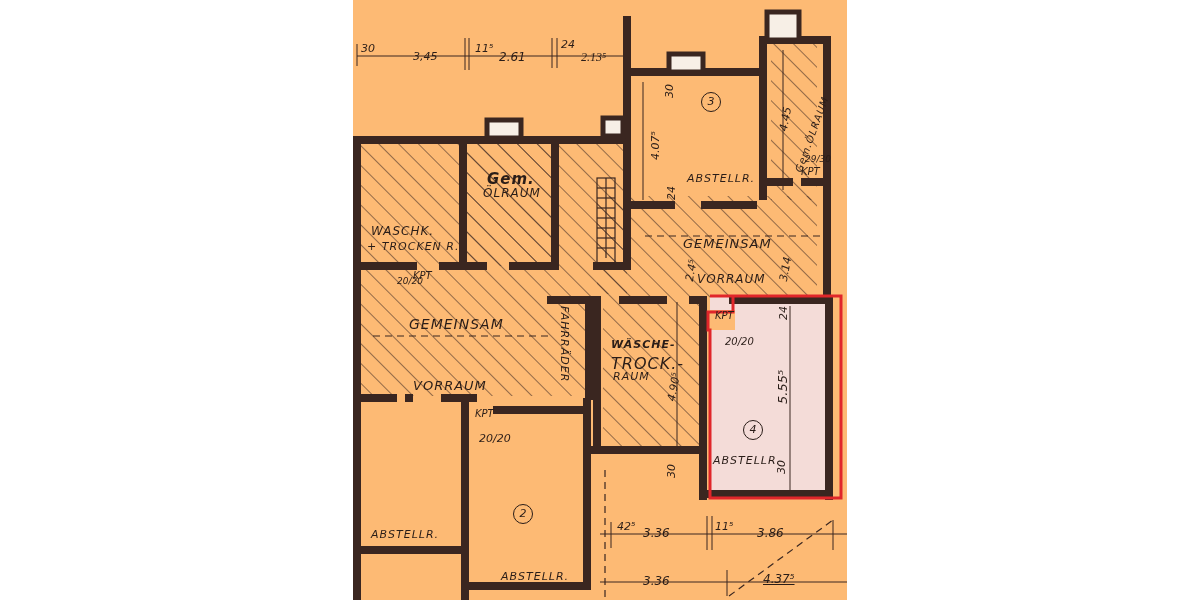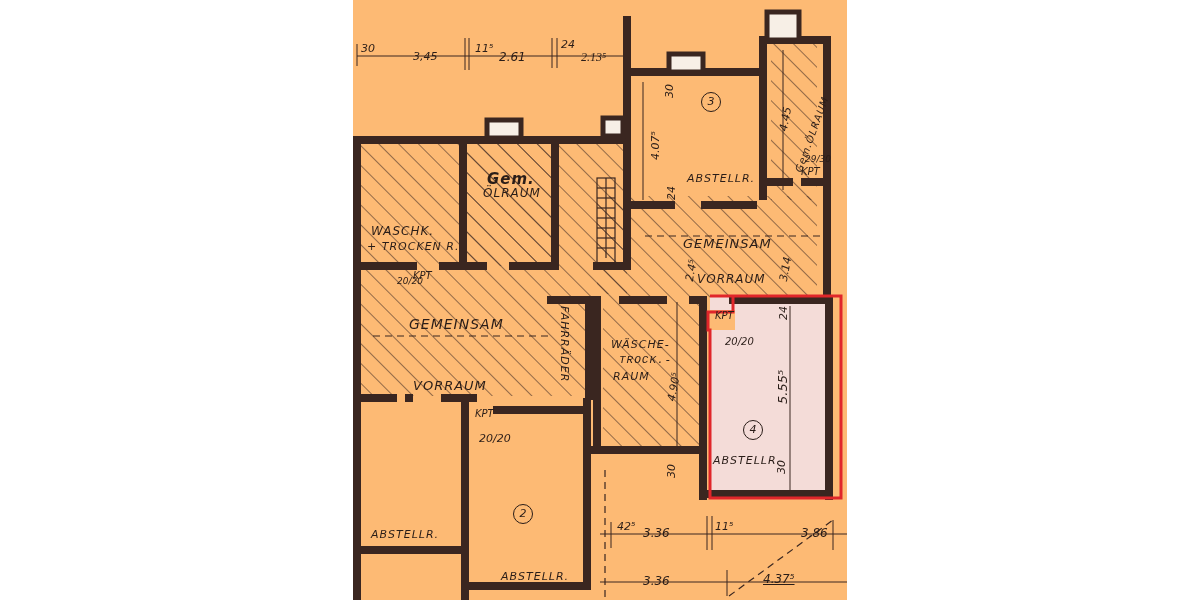--- a/index.html
+++ b/index.html
@@ -170,22 +170,22 @@
   <span class="lbl rot" style="left:440px;top:170px;font-size:10px;transform:rotate(-70deg);">Gem.ÖLRAUM</span>
   <span class="dim rot" style="left:424px;top:130px;transform:rotate(-80deg);">4.45</span>
   <span class="dim" style="left:448px;top:166px;font-size:10px;">KPT</span>
   <span class="dim" style="left:452px;top:154px;font-size:9px;">29/30</span>
 
   <span class="lbl" style="left:330px;top:236px;font-size:13px;">GEMEINSAM</span>
   <span class="lbl" style="left:344px;top:272px;font-size:12px;">VORRAUM</span>
   <span class="dim rot" style="left:330px;top:280px;transform:rotate(-80deg);">2.4⁵</span>
   <span class="dim rot" style="left:424px;top:280px;transform:rotate(-80deg);">3.14</span>
 
-  <span class="lbl" style="left:258px;top:338px;font-size:11px;">WÄSCHE-</span>
-  <span class="lbl" style="left:266px;top:354px;font-size:11px;font-family:Liberation Mono, monospace;">TROCK.-</span>
+  <span class="lbl" style="left:258px;top:338px;font-size:11px;font-weight:bold;">WÄSCHE-</span>
+  <span class="lbl" style="left:258px;top:354px;font-size:16px;">TROCK.-</span>
   <span class="lbl" style="left:260px;top:370px;font-size:11px;text-align:center;">RAUM</span>
   <span class="dim rot" style="left:312px;top:400px;transform:rotate(-80deg);">4.90⁵</span>
   <span class="dim rot" style="left:312px;top:478px;transform:rotate(-90deg);">30</span>
 
   <span class="dim" style="left:362px;top:310px;font-size:10px;">KPT</span>
   <span class="dim" style="left:372px;top:336px;font-size:10px;">20/20</span>
   <span class="dim rot" style="left:424px;top:320px;transform:rotate(-90deg);">24</span>
   <span class="dim rot" style="left:422px;top:404px;font-size:13px;transform:rotate(-90deg);">5.55⁵</span>
   <span class="circ" style="left:390px;top:420px;">4</span>
   <span class="lbl" style="left:360px;top:454px;font-size:11px;">ABSTELLR.</span>
@@ -193,16 +193,16 @@
 
   <span class="dim" style="left:122px;top:408px;font-size:10px;">KPT</span>
   <span class="dim" style="left:126px;top:432px;font-size:11px;">20/20</span>
   <span class="circ" style="left:160px;top:504px;">2</span>
   <span class="lbl" style="left:148px;top:570px;font-size:11px;">ABSTELLR.</span>
   <span class="lbl" style="left:18px;top:528px;font-size:11px;">ABSTELLR.</span>
 
   <span class="dim" style="left:264px;top:520px;">42⁵</span>
   <span class="dim" style="left:290px;top:526px;font-size:12px;">3.36</span>
   <span class="dim" style="left:362px;top:520px;">11⁵</span>
-  <span class="dim" style="left:404px;top:526px;font-size:12px;margin-left:44px;">3.86</span>
+  <span class="dim" style="left:404px;top:526px;font-size:12px;">3.86</span>
   <span class="dim" style="left:290px;top:574px;font-size:12px;">3.36</span>
   <span class="dim" style="left:410px;top:572px;font-size:12px;text-decoration:underline;">4.37⁵</span>
 </div>
 
 </body></html>

